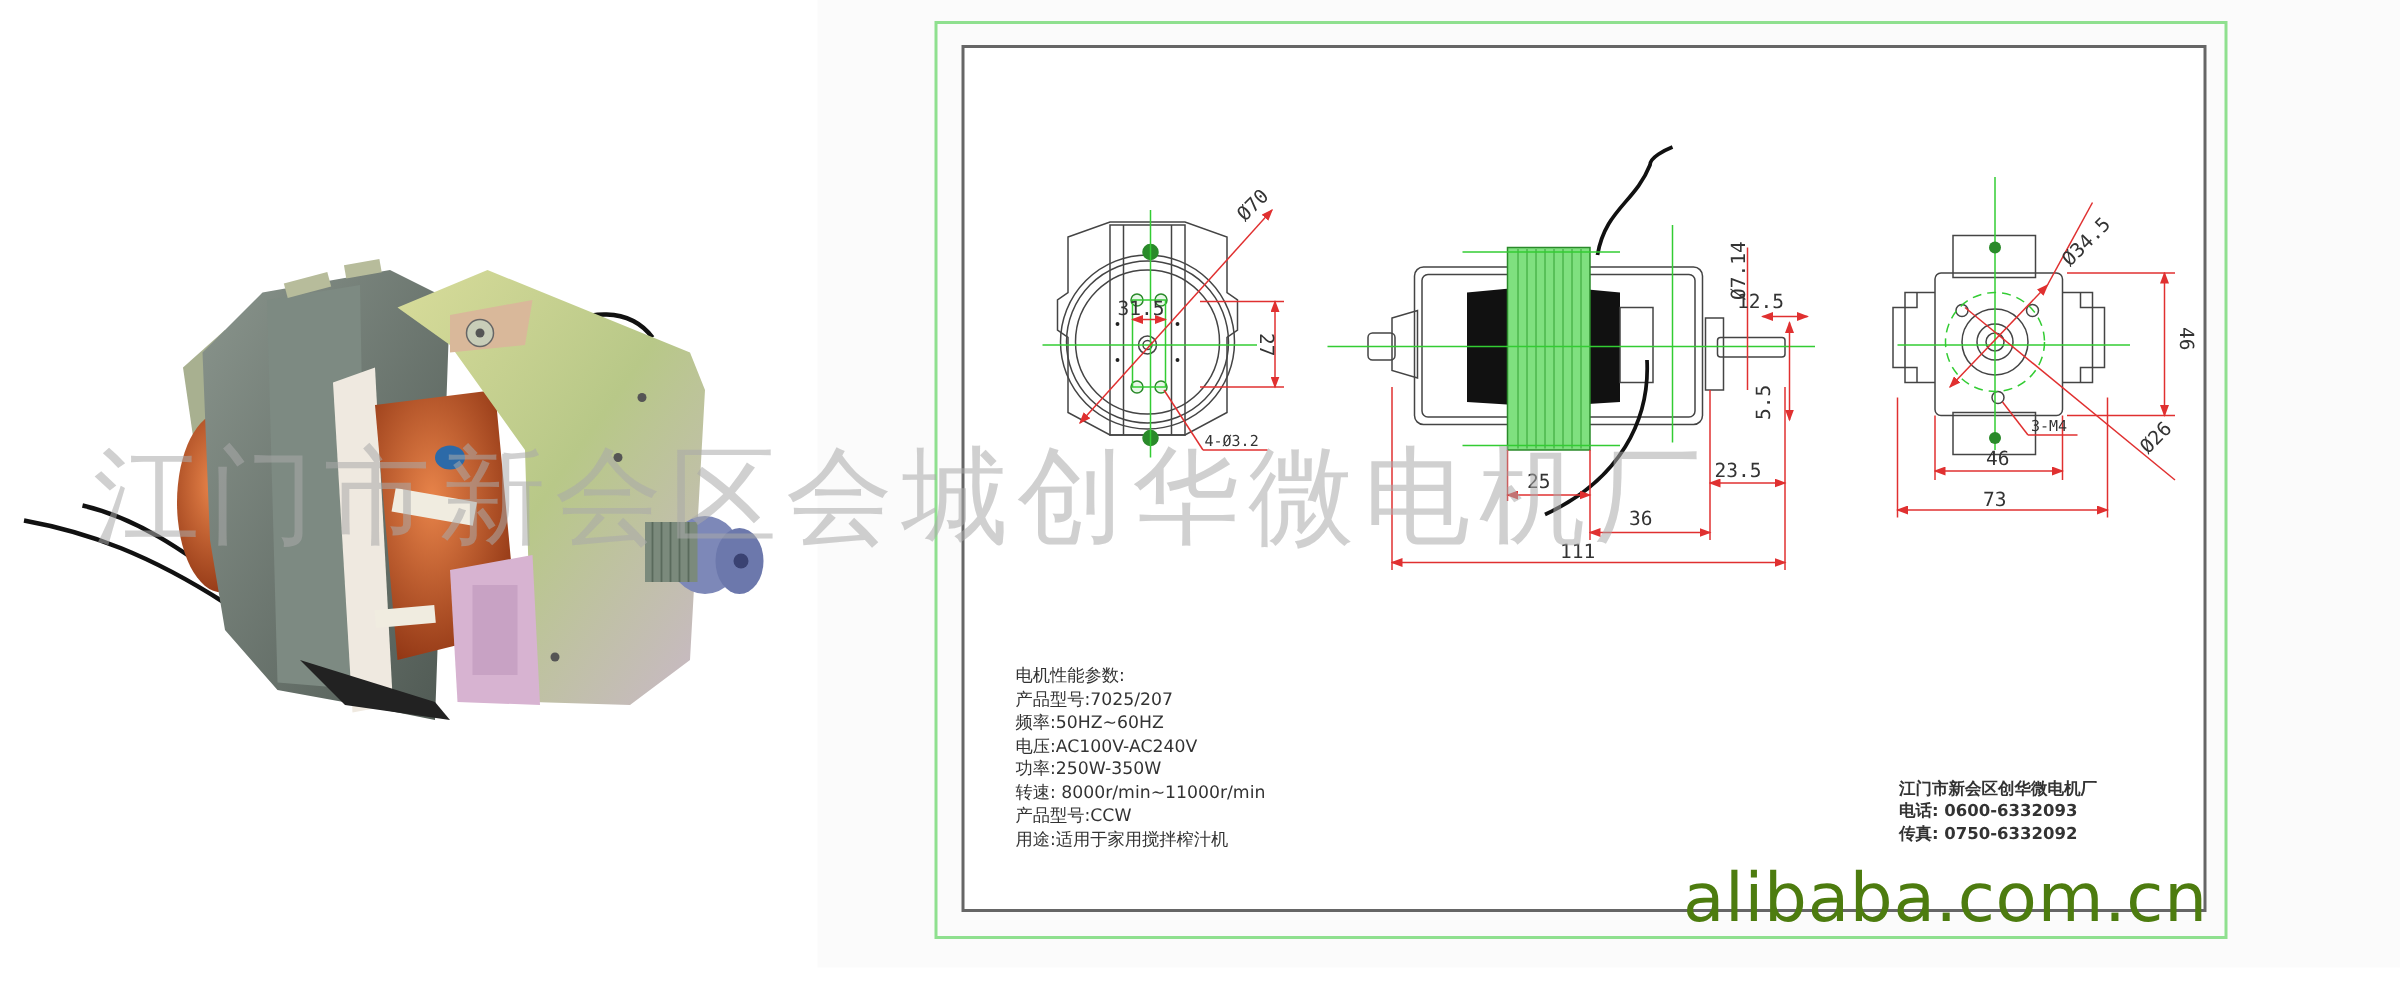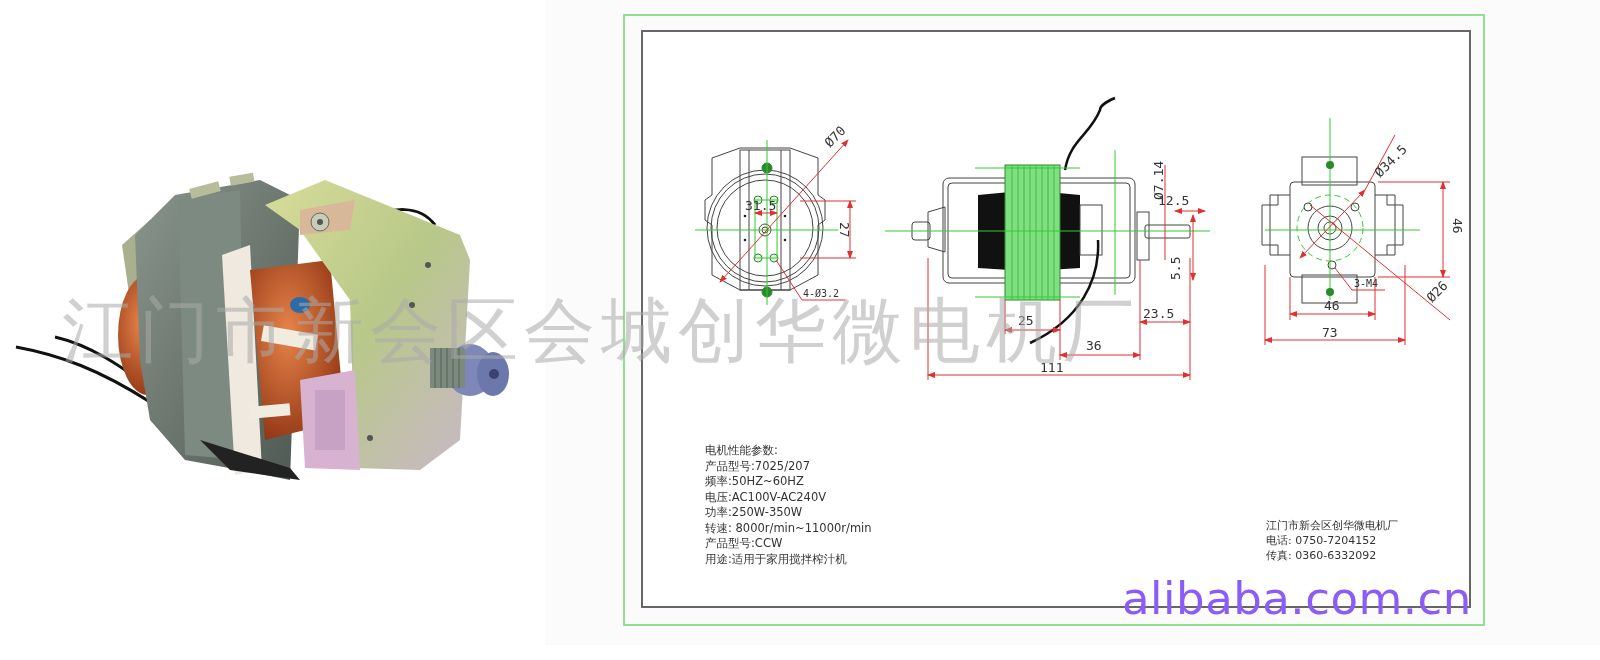--- a/index.html
+++ b/index.html
@@ -9,28 +9,28 @@
   .photo-area { position:absolute; left:0; top:0; width:545px; height:660px; background:#ffffff; }
   .photo-area svg { position:absolute; left:0; top:0; }
 
   .sheet-bg { position:absolute; left:545px; top:0; width:1055px; height:645px; background:#fbfbfb; }
   .outer-frame { position:absolute; left:623px; top:14px; width:862px; height:612px; border:2px solid #8fe08f; }
   .inner-frame { position:absolute; left:641px; top:30px; width:830px; height:578px; border:2px solid #666666; background:#ffffff; }
 
   .drawing { position:absolute; left:0; top:0; }
 
   .specs { position:absolute; left:677px; top:443px; font-size:11.5px; line-height:15.5px; color:#333333; }
-  .specs div { white-space:nowrap;margin-left:28px; }
+  .specs div { white-space:nowrap; }
 
   .contact { position:absolute; left:1266px; top:518px; font-size:11px; line-height:15px; color:#333333; }
-  .contact div { white-space:nowrap; }
+  .contact div { white-space:nowrap;font-weight:bold; }
 
   .watermark { position:absolute; left:62px; top:284px; font-family:"DejaVu Serif", serif; font-size:71px; letter-spacing:6px; color:rgba(170,170,170,0.55); white-space:nowrap; pointer-events:none; }
 
-  .brand { position:absolute; left:1122px; top:572px; font-family:"DejaVu Sans", sans-serif; font-size:45px; color:#8b5cf6; letter-spacing:0.5px; }
+  .brand { position:absolute; left:1122px; top:572px; font-family:"DejaVu Sans", sans-serif; font-size:45px; color:#4d7c0f; letter-spacing:0.5px; }
 </style>
 </head>
 <body>
 
 <div class="photo-area">
   <svg width="545" height="660" viewBox="0 0 545 660">
     <defs>
       <linearGradient id="bodyG" x1="0" y1="0" x2="1" y2="1">
         <stop offset="0" stop-color="#8a958d"></stop>
         <stop offset="1" stop-color="#4f5953"></stop>
@@ -271,19 +271,19 @@
   <div>频率:50HZ~60HZ</div>
   <div>电压:AC100V-AC240V</div>
   <div>功率:250W-350W</div>
   <div>转速: 8000r/min~11000r/min</div>
   <div>产品型号:CCW</div>
   <div>用途:适用于家用搅拌榨汁机</div>
 </div>
 
 <div class="contact">
   <div>江门市新会区创华微电机厂</div>
-  <div>电话:  0750-7204152</div>
-  <div>传真:  0360-6332092</div>
+  <div>电话:  0600-6332093</div>
+  <div>传真:  0750-6332092</div>
 </div>
 
 <div class="watermark">江门市新会区会城创华微电机厂</div>
 
 <div class="brand">alibaba.com.cn</div>
 
 </body></html>

